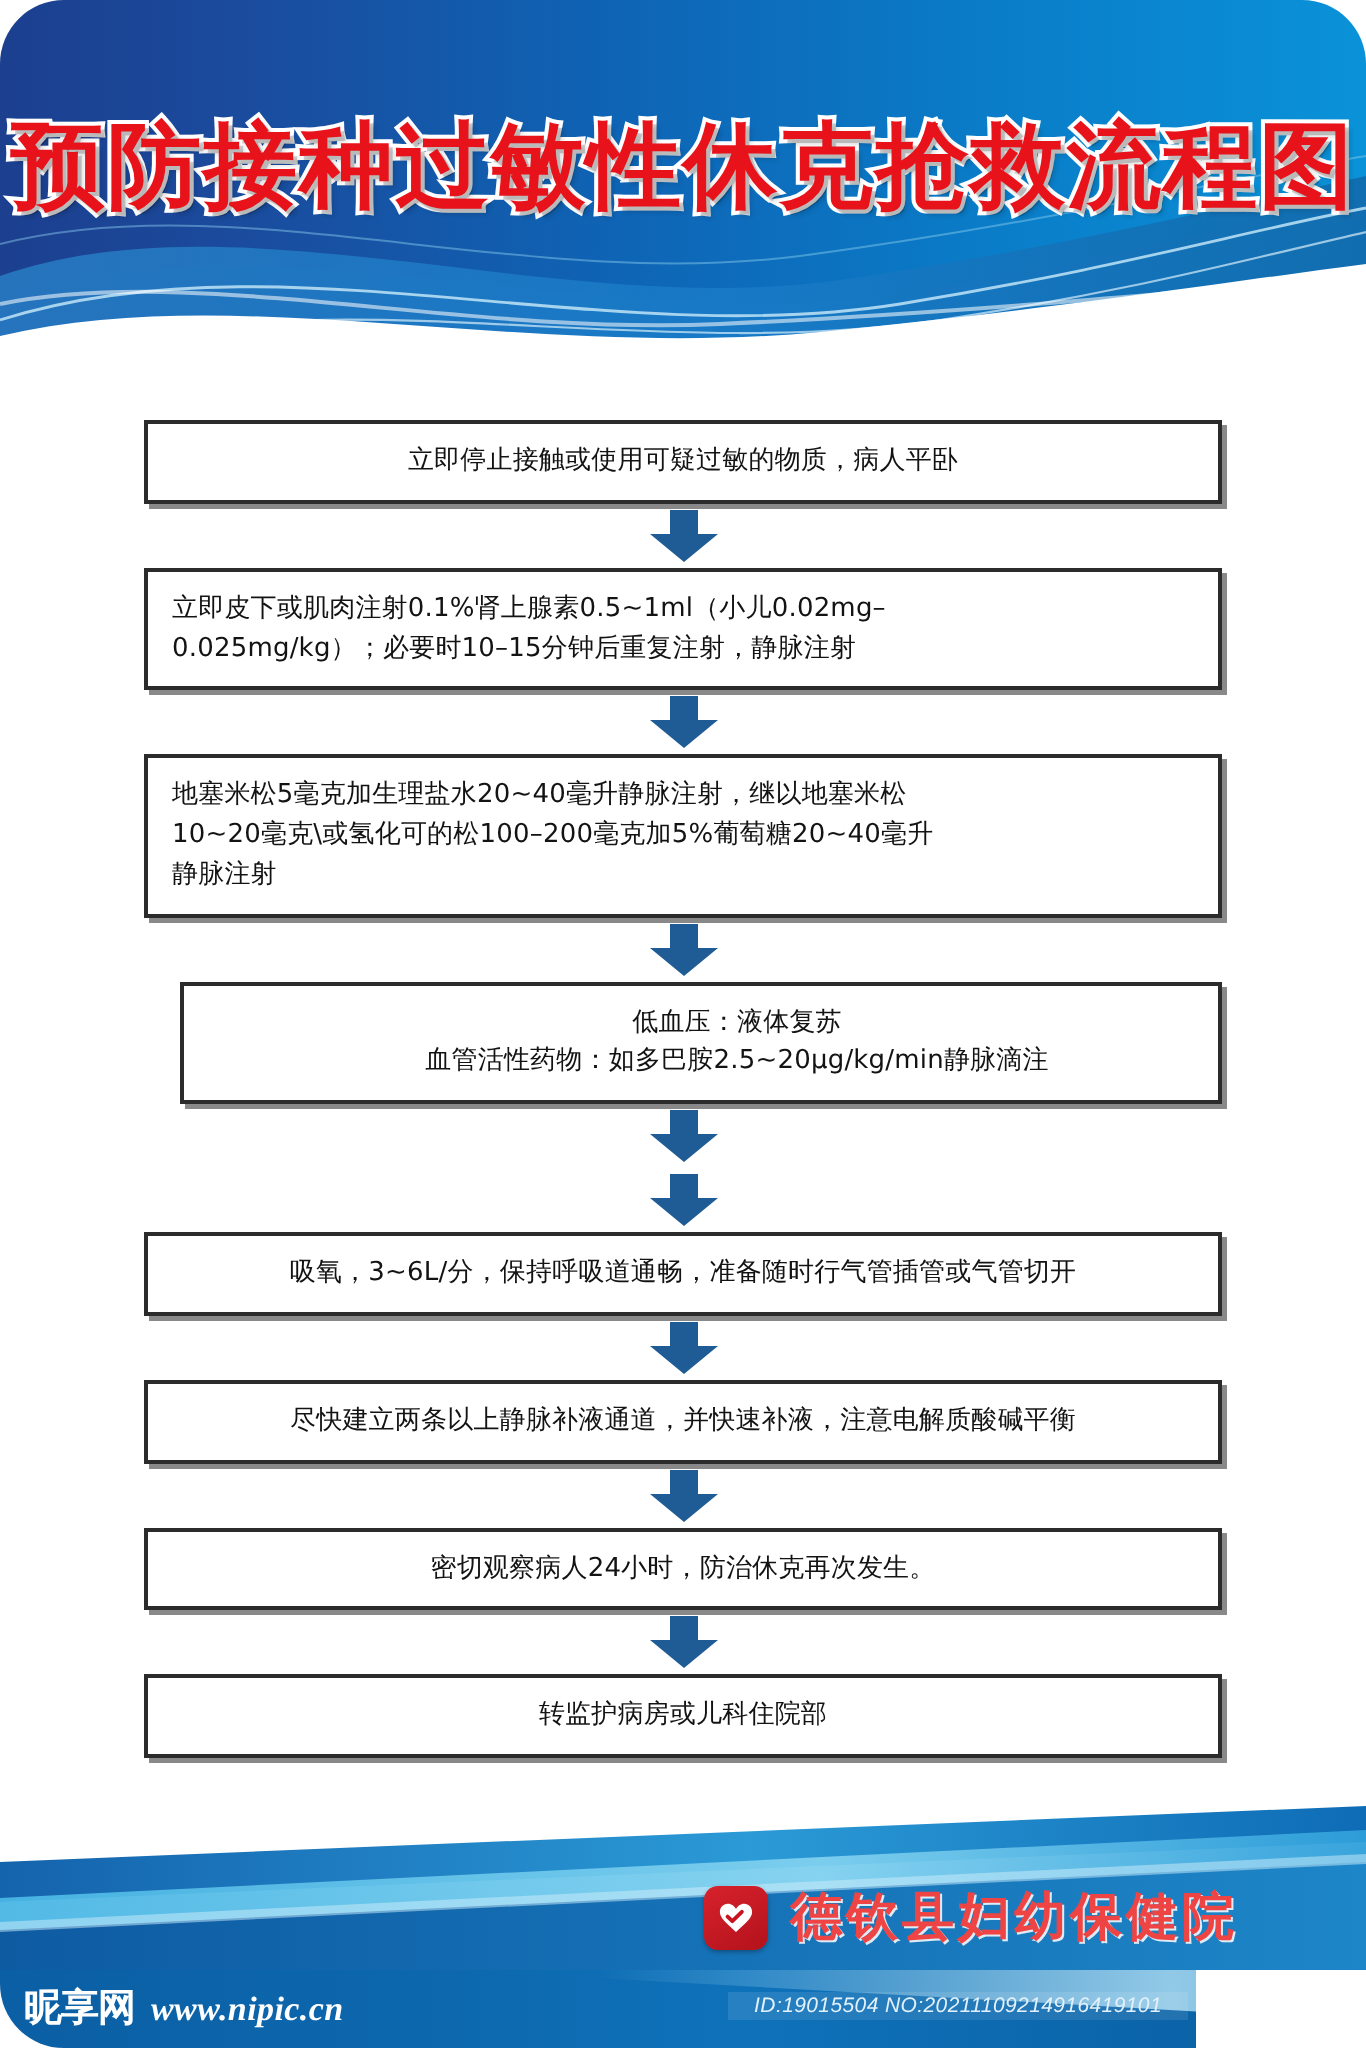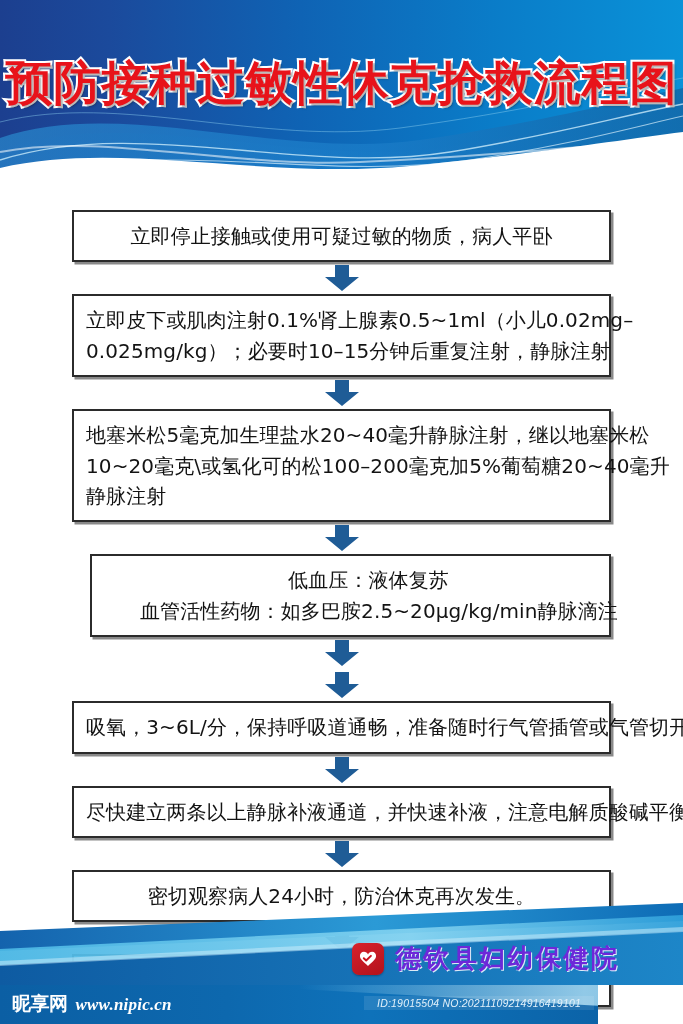--- a/index.html
+++ b/index.html
@@ -7,20 +7,21 @@
     width:683px; height:1024px;
     background:#ffffff;
     font-family:"Liberation Sans","DejaVu Sans",sans-serif;
     overflow:hidden;
   }
   .poster {
     position:relative;
     width:683px; height:1024px;
     background:#ffffff;
     overflow:hidden;
+    border-radius:32px;
   }
 
   
   .header {
     position:absolute;
     left:0; top:0;
     width:683px; height:182px;
     background:linear-gradient(90deg,#1c3f8f 0%,#1b4a9c 16%,#0f63b4 44%,#0a7cc8 72%,#0a92d8 100%);
     overflow:hidden;
   }
@@ -54,21 +55,21 @@
     left:72px; top:210px;
     width:539px;
   }
   .fbox {
     position:relative;
     border:2px solid #2b2b2b;
     background:#ffffff;
     box-shadow:2.5px 2.5px 0 rgba(40,40,40,0.55);
     padding:9px 12px;
     font-family:"DejaVu Sans","Liberation Sans",sans-serif;
-    font-size:20px;
+    font-size:13px;
     line-height:1.52;
     color:#131313;
     font-weight:500;
     text-align:center;
     letter-spacing:0.1px;
   }
   .fbox.left { text-align:left; }
   .fbox.indent { text-align:center; padding-left:48px;margin-left:18px; }
   .fbox .line { display:block; white-space:nowrap; }
 
@@ -103,21 +104,21 @@
     border-radius:7px;
     background:linear-gradient(150deg,#d7222c 0%,#b3121c 100%);
     display:flex; align-items:center; justify-content:center;
     box-shadow:0 1px 2px rgba(0,0,0,0.3);
     flex:0 0 auto;
   }
   .hosp-name {
     font-family:"DejaVu Sans","Liberation Sans",sans-serif;
     font-weight:bold;
     font-size:26px;
-    color:#6d28d9;
+    color:#ef4444;
     letter-spacing:2px;
     text-shadow:1px 1px 0 rgba(255,255,255,0.85);
     white-space:nowrap;
   }
 
   
   .wm-bar {
     position:absolute;
     left:0; bottom:0;
     width:598px; height:39px;

